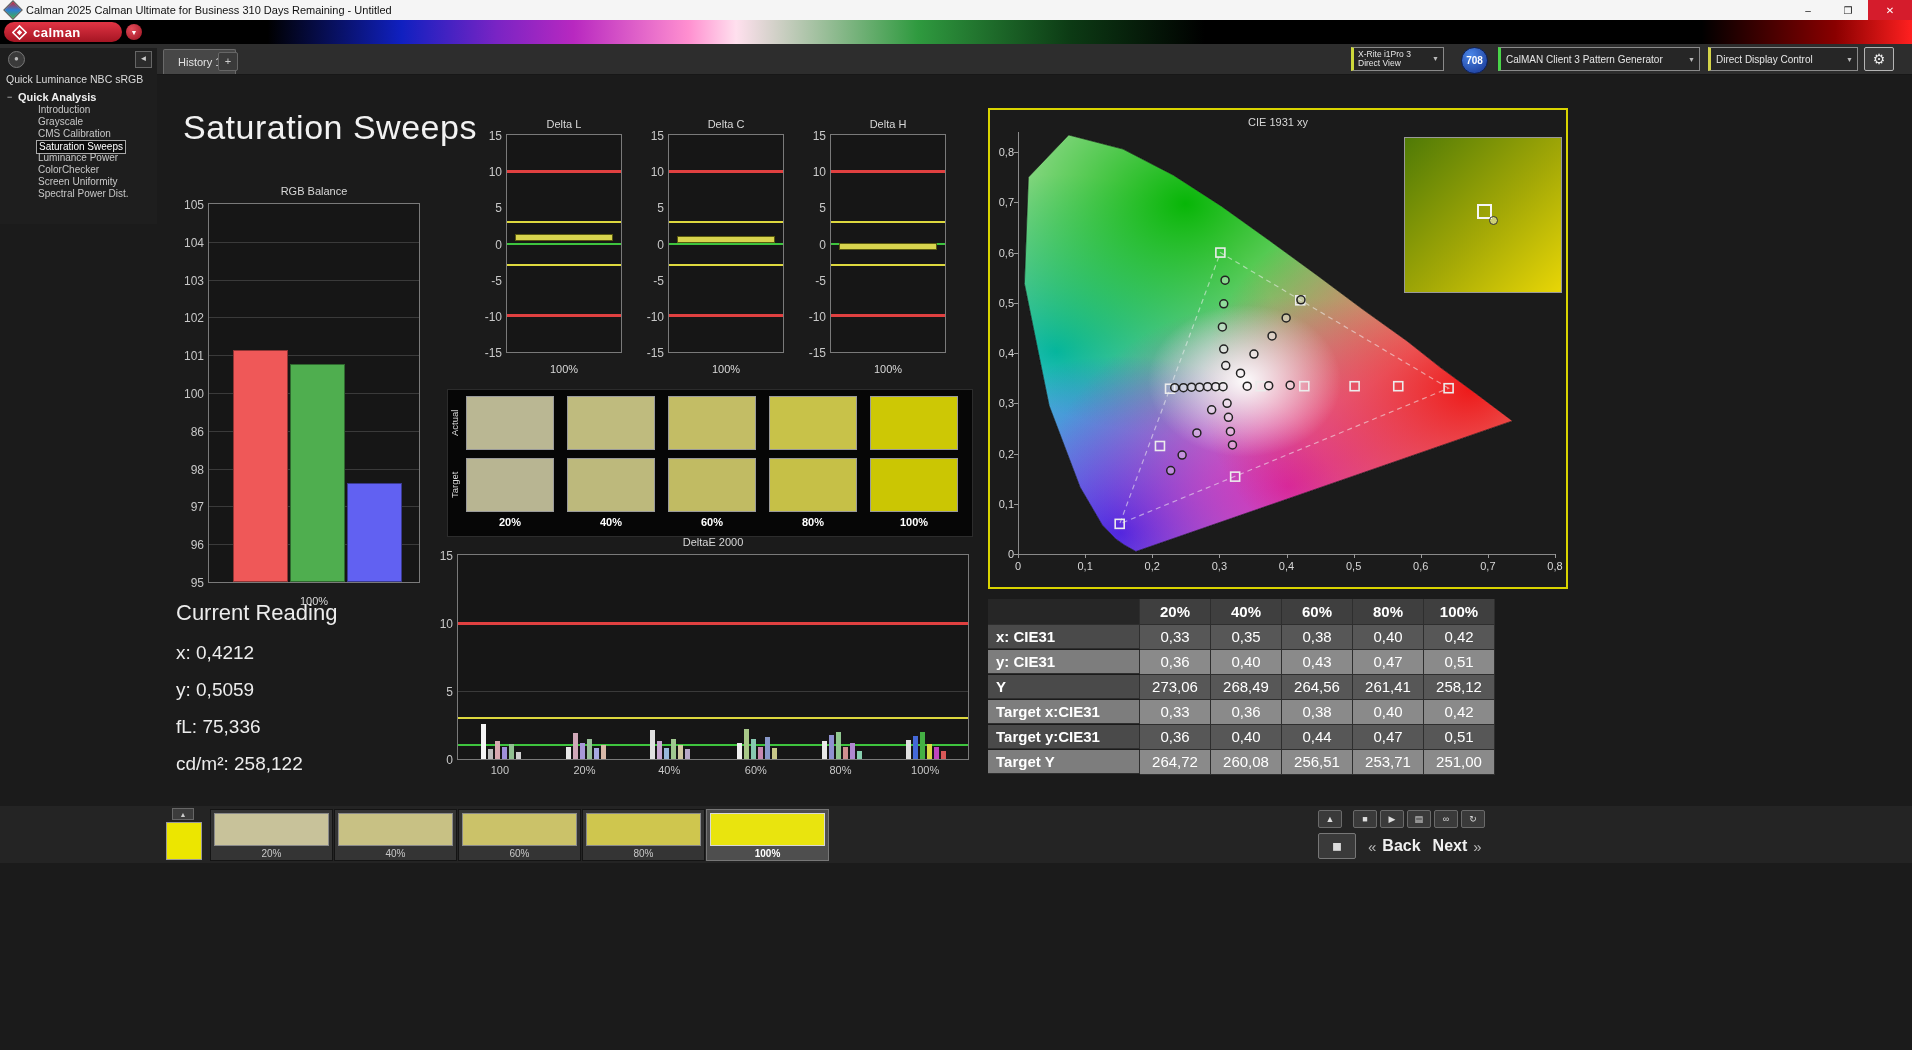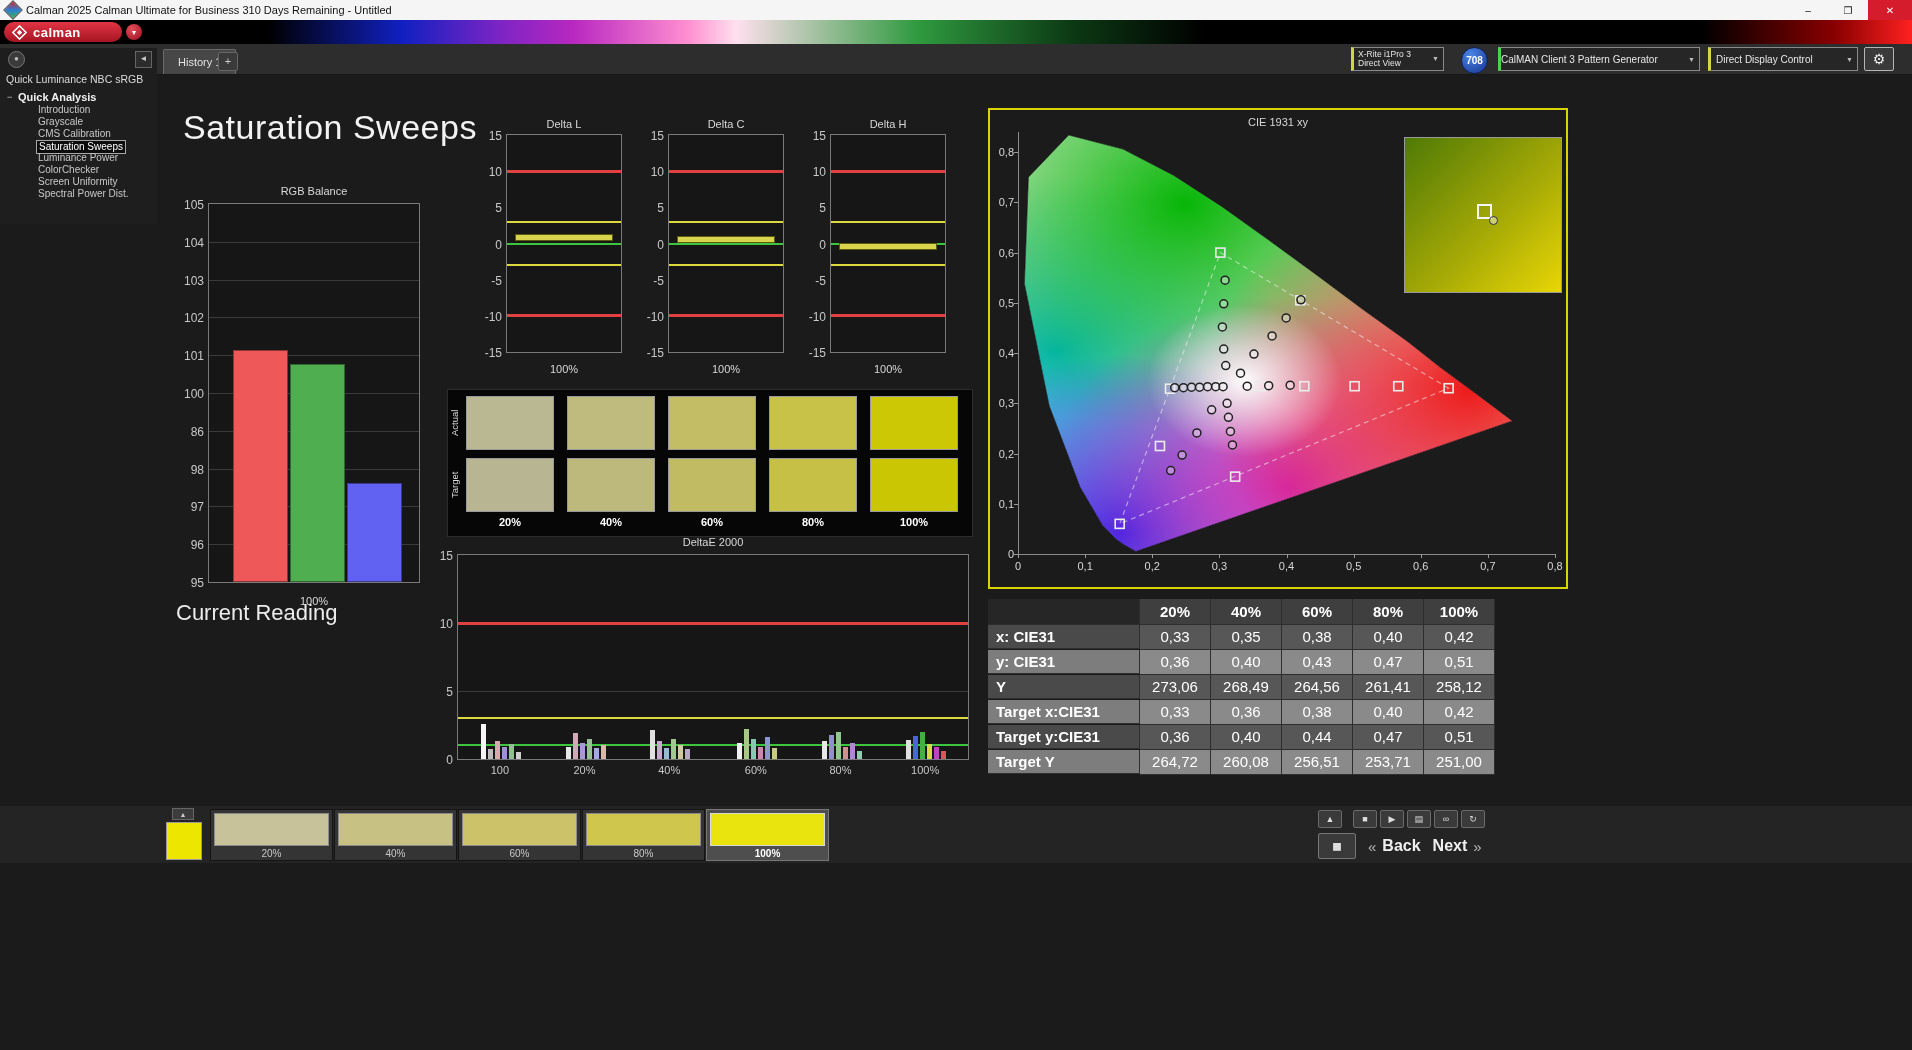--- a/index.html
+++ b/index.html
@@ -25,21 +25,21 @@
   
   .tabbar{position:absolute;left:0;top:44px;right:0;height:30px;background:#2d2d2d;border-bottom:1px solid #171717;}
   .tab{position:absolute;left:163px;top:5px;height:24px;padding:0 14px;background:#474747;border:1px solid #6a6a6a;
        border-bottom:none;color:#e2e2e2;font-size:11px;line-height:24px;border-radius:2px 2px 0 0;}
   .tab-add{position:absolute;left:218px;top:8px;width:18px;height:17px;background:#3a3a3a;border:1px solid #666;
        color:#ccc;font-size:11px;text-align:center;line-height:16px;border-radius:2px;}
   .devbox{position:absolute;top:3px;height:24px;background:#262626;border:1px solid #8a8a8a;color:#e6e6e6;
        box-sizing:border-box;display:flex;align-items:center;}
   .devbox .arrow{margin-left:auto;margin-right:4px;font-size:7px;color:#bbb;}
   .meterbox{right:468px;width:93px;border-left:3px solid #cdd83a;font-size:8.5px;line-height:9.5px;padding-left:4px;}
-  .srcbox{right:212px;width:202px;border-left:3px solid #49d549;font-size:10px;}
+  .srcbox{right:212px;width:202px;border-left:3px solid #49d549;font-size:10px;padding-left:5px;}
   .dispbox{right:54px;width:150px;border-left:3px solid #d5d549;font-size:10px;padding-left:5px;}
   .badge708{position:absolute;right:424px;top:3px;width:25px;height:25px;border-radius:50%;
      background:radial-gradient(circle at 35% 28%,#4a86e8,#16338f);color:#fff;font-size:10px;font-weight:bold;
      display:flex;align-items:center;justify-content:center;border:1px solid #0d1f55;}
   .gearbtn{position:absolute;right:18px;top:3px;width:30px;height:24px;background:#3a3a3a;border:1px solid #b5b5b5;
      color:#eee;font-size:14px;display:flex;align-items:center;justify-content:center;box-sizing:border-box;border-radius:2px;}
   
   .sidebar{position:absolute;left:0;top:48px;width:157px;height:176px;background:#1e1e1e;}
   .sb-circle{position:absolute;left:8px;top:3px;width:15px;height:15px;border-radius:50%;background:#3a3a3a;
      border:1px solid #777;color:#bbb;font-size:8px;text-align:center;line-height:14px;}
@@ -361,20 +361,26 @@
       <div class="xlab" style="top: 228px; left: 50.84px; width: 40px; text-align: center; font-size: 11px;">100</div>
       <div class="xlab" style="top: 228px; left: 135.5px; width: 40px; text-align: center; font-size: 11px;">20%</div>
       <div class="xlab" style="top: 228px; left: 220.16px; width: 40px; text-align: center; font-size: 11px;">40%</div>
       <div class="xlab" style="top: 228px; left: 306.86px; width: 40px; text-align: center; font-size: 11px;">60%</div>
       <div class="xlab" style="top: 228px; left: 391.52px; width: 40px; text-align: center; font-size: 11px;">80%</div>
       <div class="xlab" style="top: 228px; left: 476.18px; width: 40px; text-align: center; font-size: 11px;">100%</div>
     </div>
 
   <div class="curread">
     <div class="cr-title">Current Reading</div>
+    <div id="cr-lines">
+        <div class="cr-line">x: 0,4212</div>
+        <div class="cr-line">y: 0,5059</div>
+        <div class="cr-line">fL: 75,336</div>
+        <div class="cr-line">cd/m²: 258,122</div>
+      </div>
   </div>
 
   <div class="cie-panel" id="cie-panel">
     <div class="cie-title" id="cie-title">CIE 1931 xy</div>
     <div id="cie-plot">
         <svg viewBox="0 0 537 422" width="537" height="422" style="position: absolute; left: 0px; top: 0px;">
           <defs>
             <clipPath id="locusClip">
               <path d="M116.9,419.5L105.4,413.0L96.7,406.9L83.2,392.9L61.1,355.2L30.2,273.8L5.4,151.7L9.4,45.2L49.7,3.0L104.0,17.1L154.4,43.2L202.7,74.4L250.4,108.5L298.0,143.2L343.7,177.3L388.0,209.0L420.9,235.1L455.1,260.2L493.4,288.9Z"></path>
             </clipPath>

